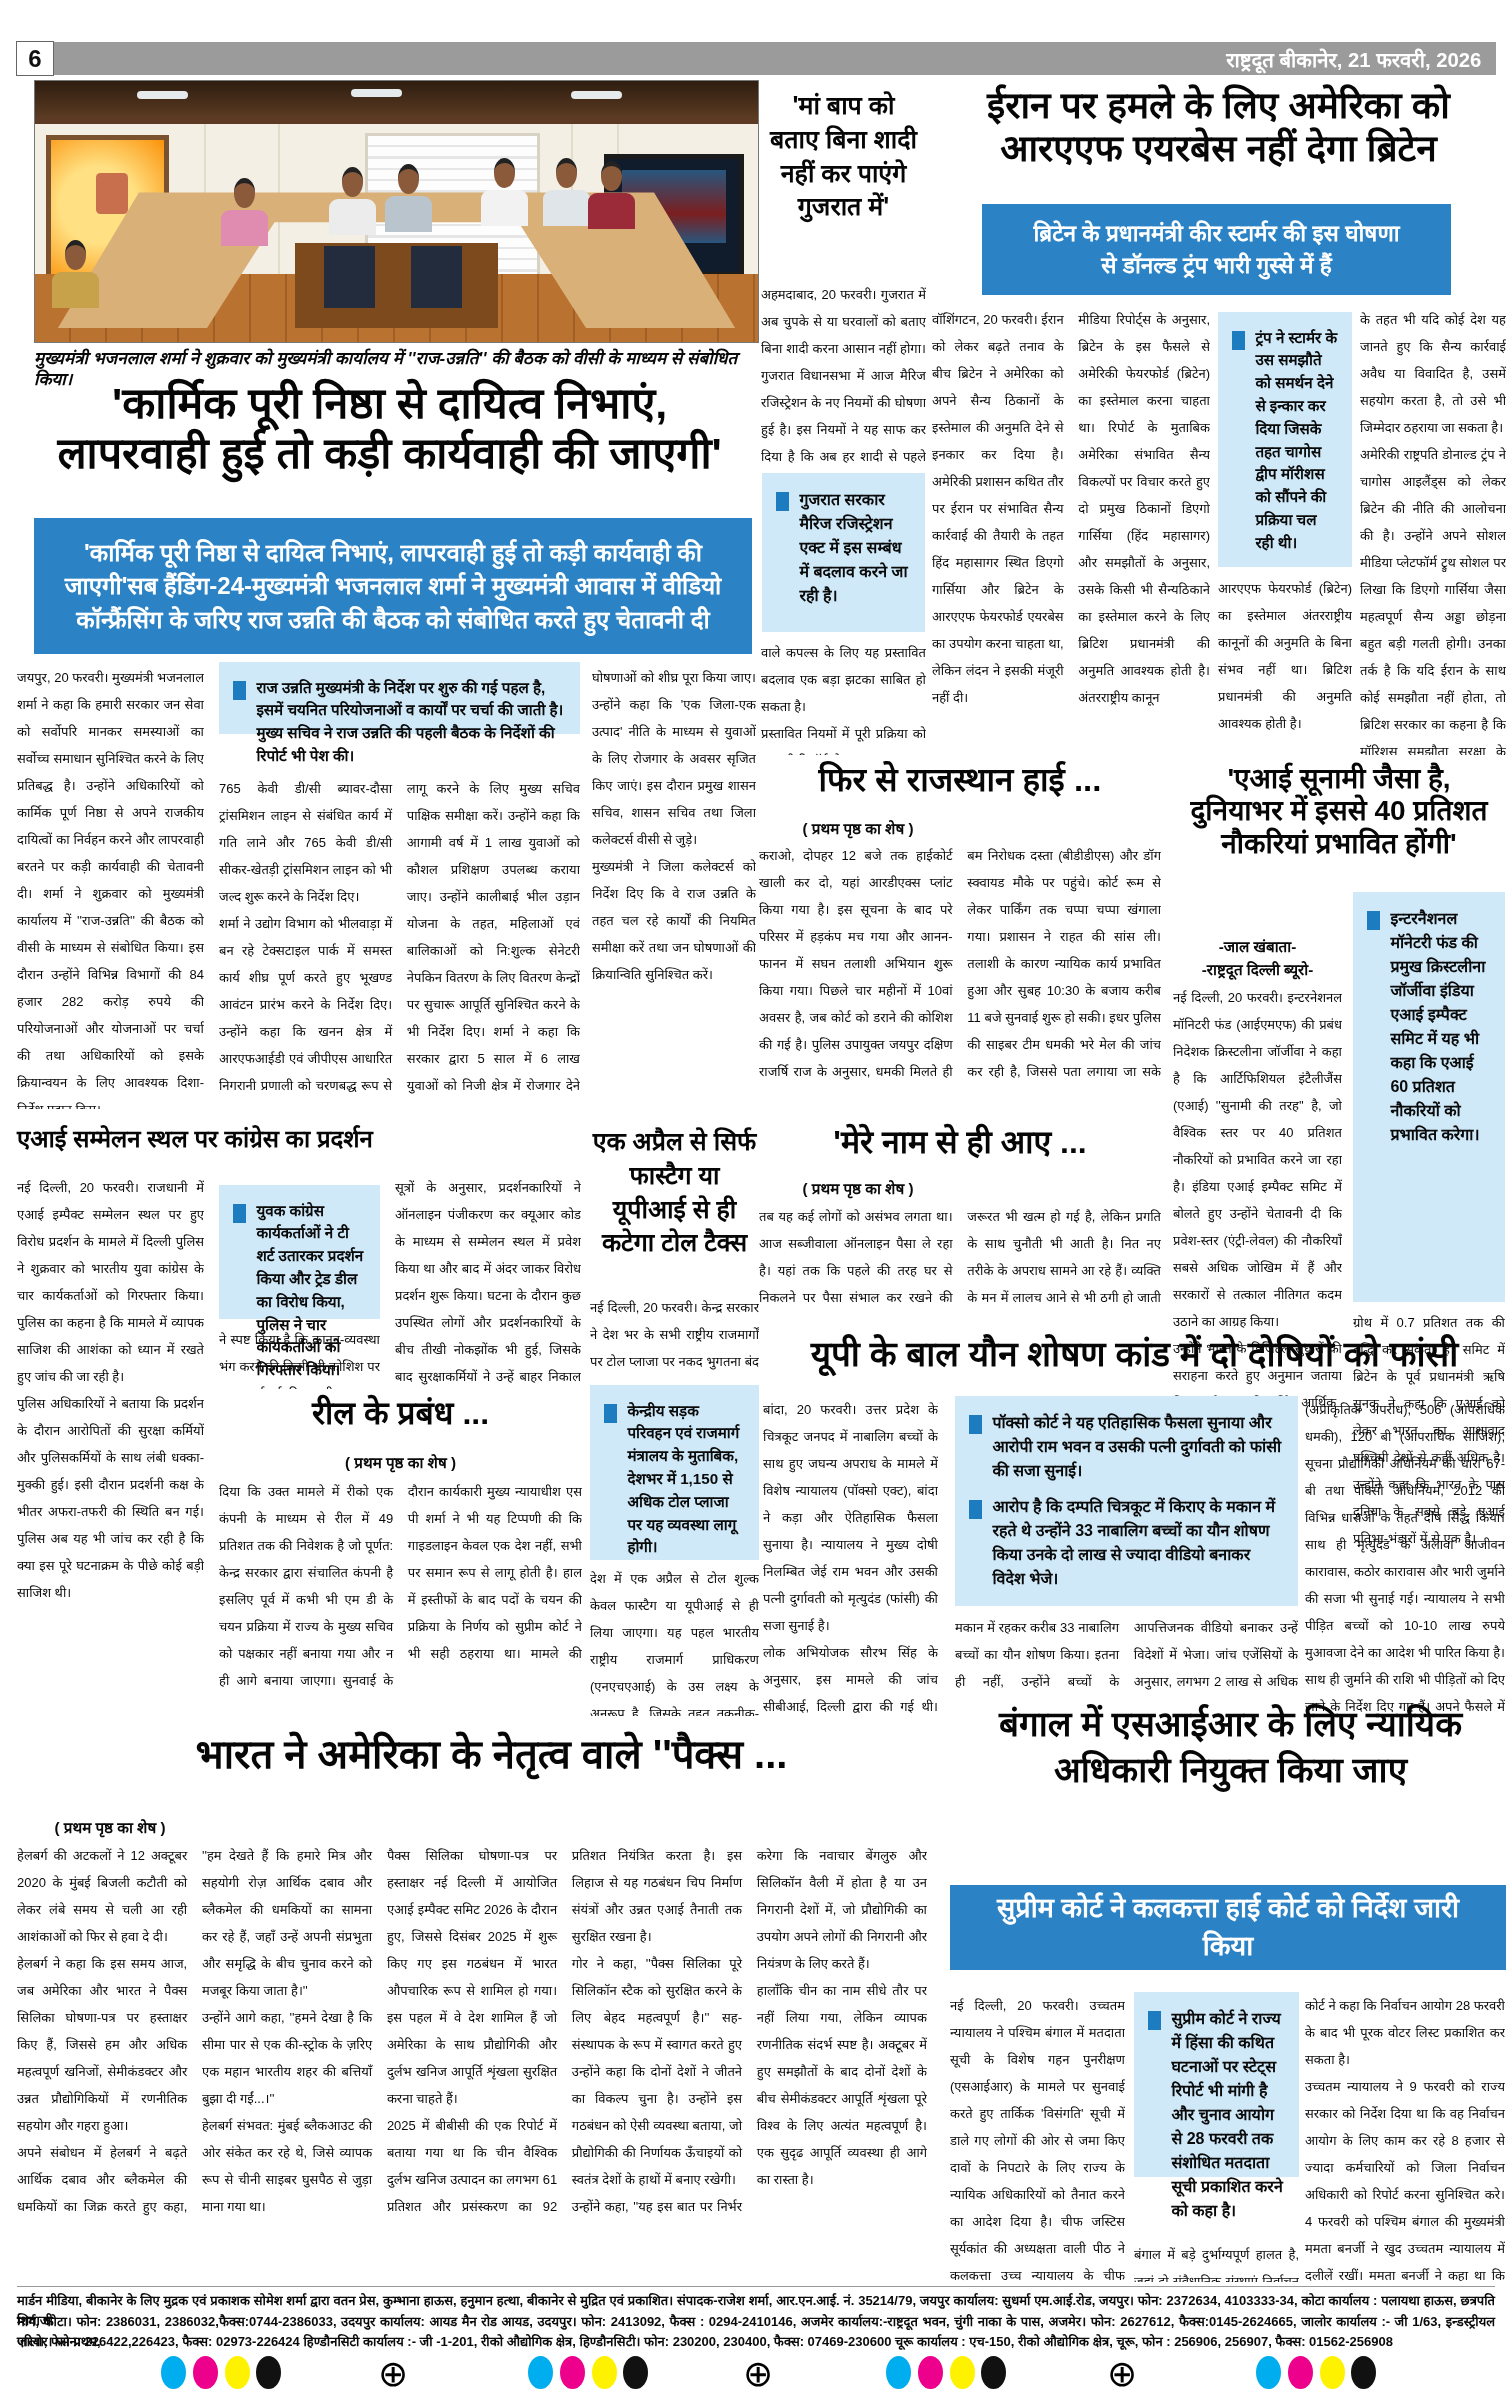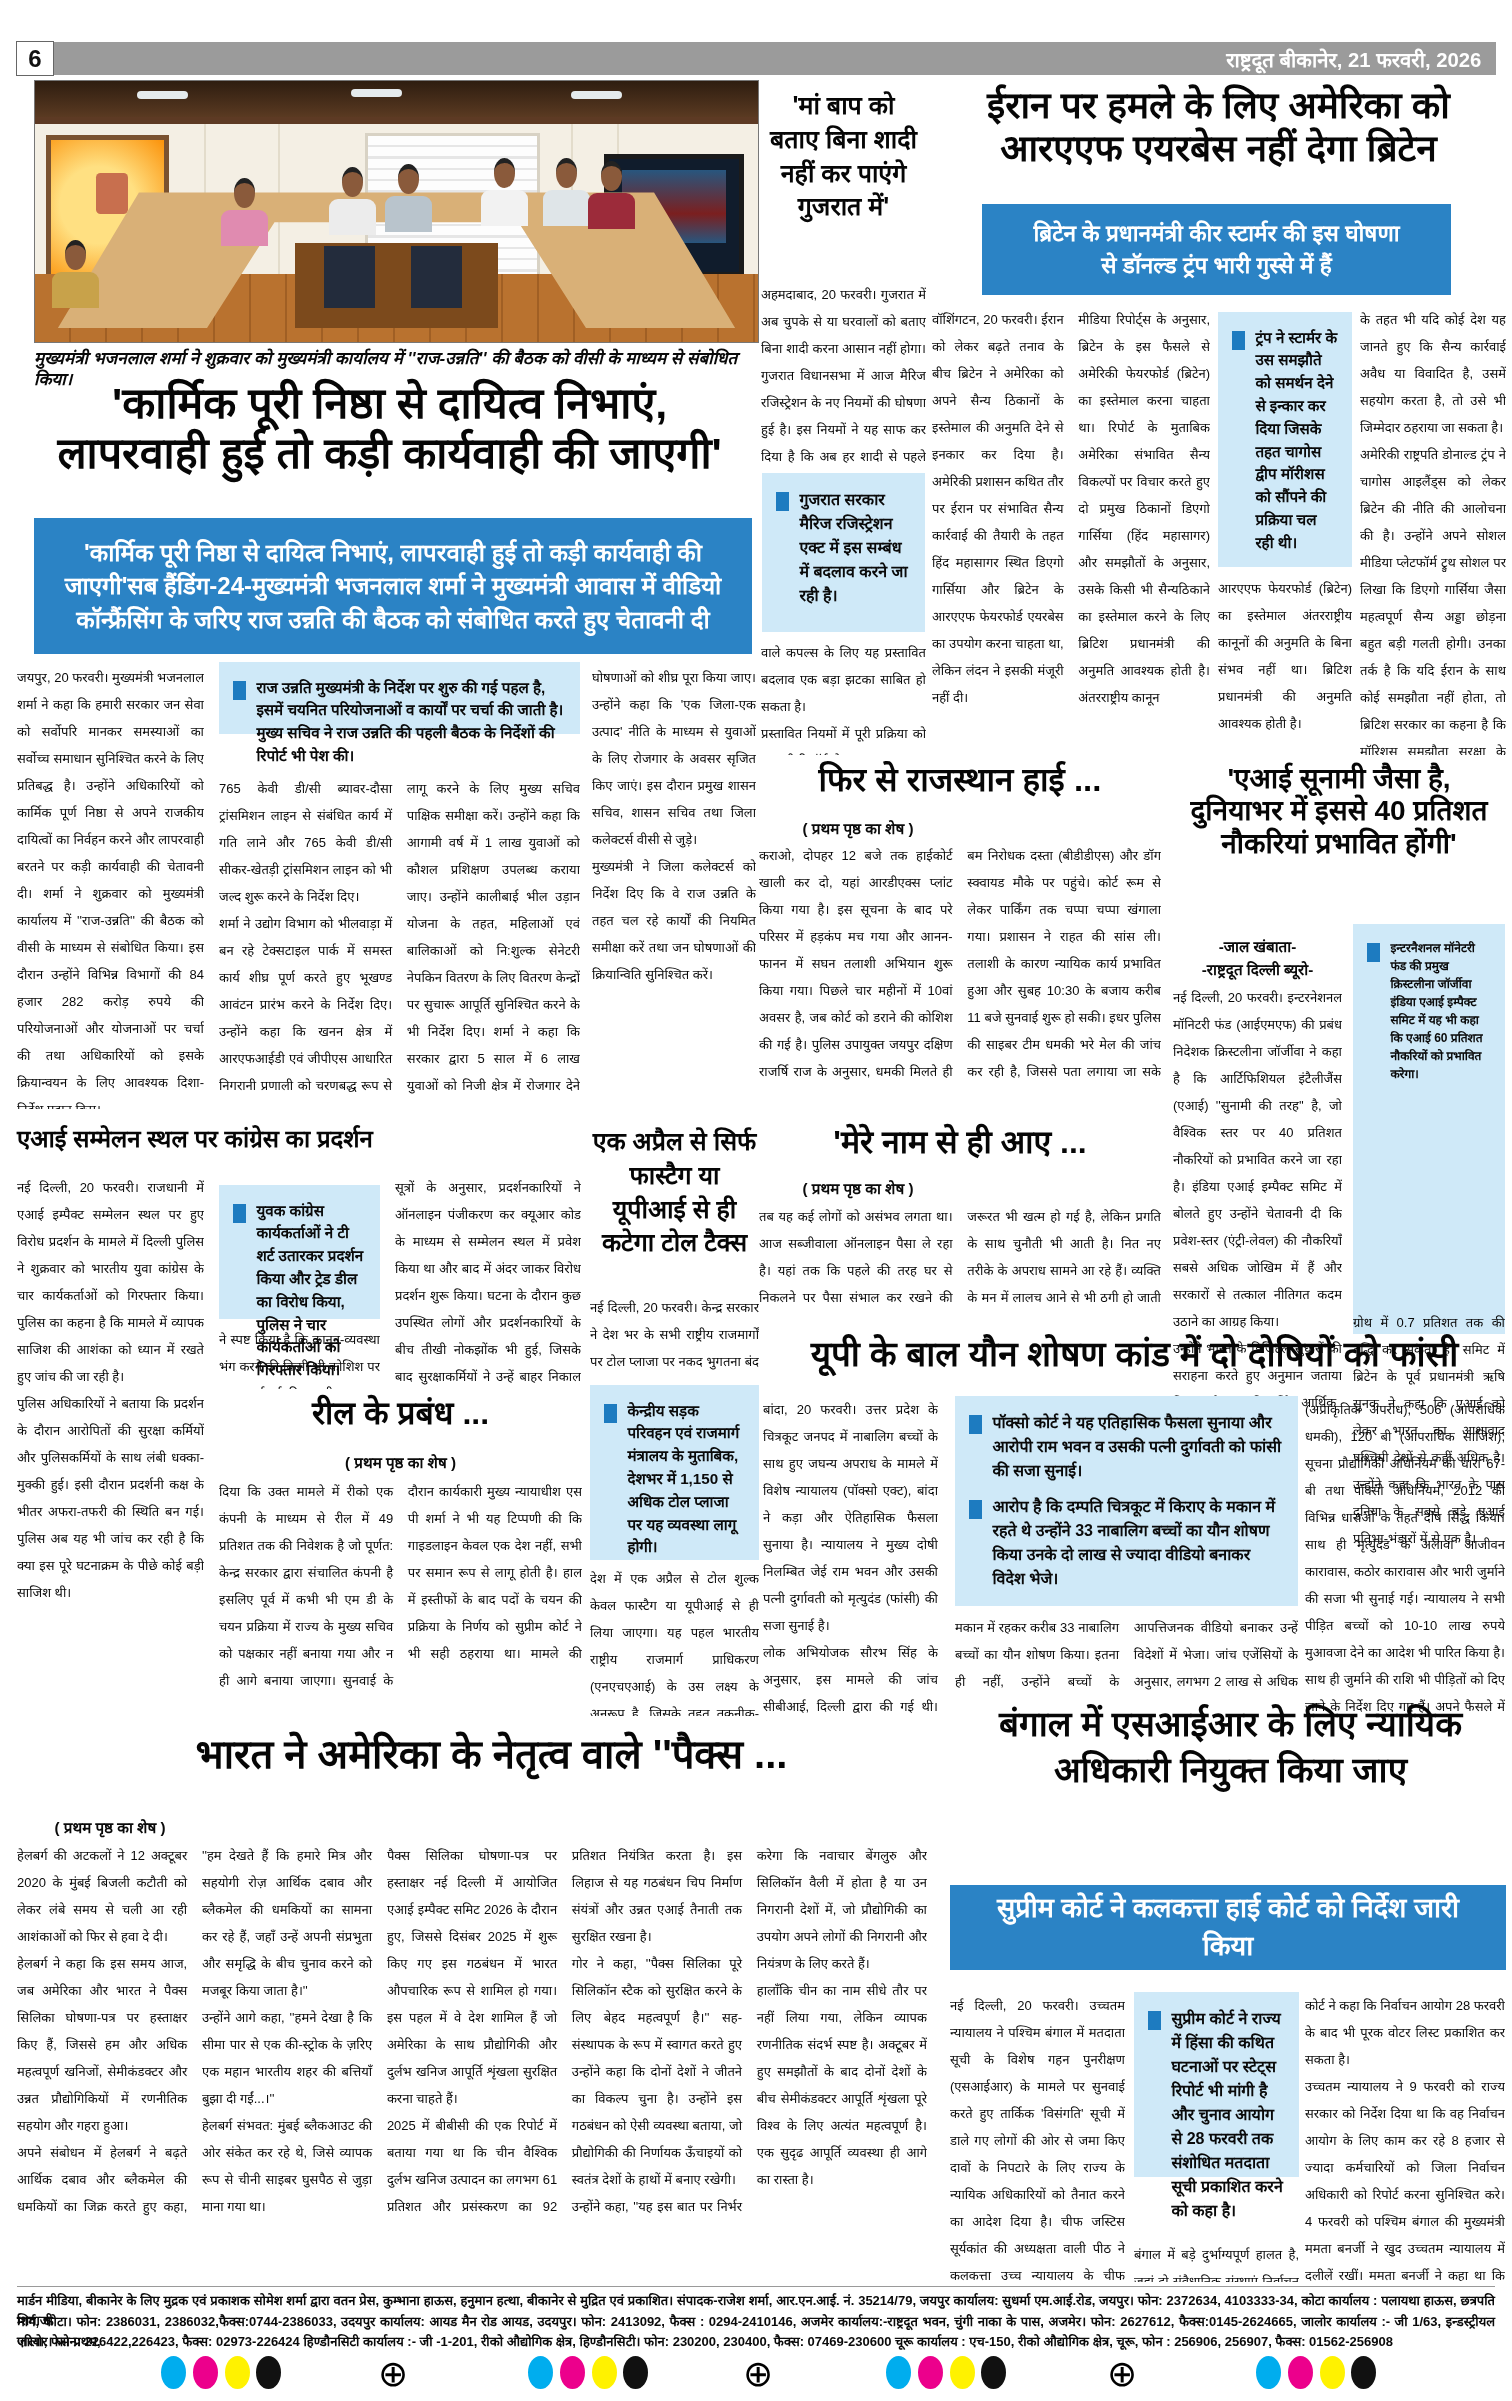--- a/index.html
+++ b/index.html
@@ -167,21 +167,21 @@
   <div class="abs cont" style="left:759px;top:818px;width:198px;">( प्रथम पृष्ठ का शेष )</div>
   <div class="abs body-txt cols-2" style="left:759px;top:842px;width:402px;height:264px;">कराओ, दोपहर 12 बजे तक हाईकोर्ट खाली कर दो, यहां आरडीएक्स प्लांट किया गया है। इस सूचना के बाद परे परिसर में हड़कंप मच गया और आनन-फानन में सघन तलाशी अभियान शुरू किया गया। पिछले चार महीनों में 10वां अवसर है, जब कोर्ट को डराने की कोशिश की गई है। पुलिस उपायुक्त जयपुर दक्षिण राजर्षि राज के अनुसार, धमकी मिलते ही बम निरोधक दस्ता (बीडीडीएस) और डॉग स्क्वायड मौके पर पहुंचे। कोर्ट रूम से लेकर पार्किंग तक चप्पा चप्पा खंगाला गया। प्रशासन ने राहत की सांस ली। तलाशी के कारण न्यायिक कार्य प्रभावित हुआ और सुबह 10:30 के बजाय करीब 11 बजे सुनवाई शुरू हो सकी। इधर पुलिस की साइबर टीम धमकी भरे मेल की जांच कर रही है, जिससे पता लगाया जा सके कि यह ई-मेल किस आईपी एड्रेस से भेजा गया है। गौरतलब है कि शुक्रवार को सुप्रीम कोर्ट के जस्टिस चीफ सूर्यकांत जयपुर के दौरे पर रहे। ज्ञात रहे कि 31 अक्टूबर 2025 को पहली बार मेल आया था। इसके बाद 5,8,9,10 और 11 दिसंबर को लगातार धमकियां मिलीं। साल 2026 में भी 6, 17 और 19 फरवरी को आए, जब शुक्रवार को फिर यह हरकत दोहराई गई।</div>
 
   <div class="abs hl" style="left:1173px;top:763px;width:332px;font-size:28px;">'एआई सूनामी जैसा है,
 दुनियाभर में इससे 40 प्रतिशत
 नौकरियां प्रभावित होंगी'</div>
   <div class="abs byline" style="left:1173px;top:936px;width:169px;">-जाल खंबाता-
 -राष्ट्रदूत दिल्ली ब्यूरो-</div>
   <div class="abs body-txt" style="left:1173px;top:984px;width:169px;height:565px;">नई दिल्ली, 20 फरवरी। इन्टरनेशनल मॉनिटरी फंड (आईएमएफ) की प्रबंध निदेशक क्रिस्टलीना जॉर्जीवा ने कहा है कि आर्टिफिशियल इंटैलीजैंस (एआई) ''सुनामी की तरह'' है, जो वैश्विक स्तर पर 40 प्रतिशत नौकरियों को प्रभावित करने जा रहा है। इंडिया एआई इम्पैक्ट समिट में बोलते हुए उन्होंने चेतावनी दी कि प्रवेश-स्तर (एंट्री-लेवल) की नौकरियाँ सबसे अधिक जोखिम में हैं और सरकारों से तत्काल नीतिगत कदम उठाने का आग्रह किया।
 उन्होंने भारत के डिजिटल सुधारों की सराहना करते हुए अनुमान जताया कि एआई भारत की वार्षिक आर्थिक</div>
-  <div class="abs lightbox" style="left:1353px;top:924px;width:152px;height:410px;font-size:12px;">
+  <div class="abs lightbox" style="left:1353px;top:892px;width:152px;height:410px;font-size:16px;">
     <div class="brow">
         <span class="bsq"></span>
       <span class="btxt">इन्टरनैशनल मॉनेटरी फंड की प्रमुख क्रिस्टलीना जॉर्जीवा इंडिया एआई इम्पैक्ट समिट में यह भी कहा कि एआई 60 प्रतिशत नौकरियों को प्रभावित करेगा।</span>
       </div>
   </div>
   <div class="abs body-txt" style="left:1353px;top:1309px;width:152px;height:239px;">ग्रोथ में 0.7 प्रतिशत तक की वृद्धि कर सकता है। समिट में ब्रिटेन के पूर्व प्रधानमंत्री ऋषि सुनक ने कहा कि एआई को लेकर भारत का आशावाद पश्चिमी देशों से कहीं अधिक है। उन्होंने कहा कि भारत के पास दुनिया के सबसे बडे एआई प्रतिभा-भंडारों में से एक है।</div>
 
   <div class="abs hl" style="left:17px;top:1125px;width:565px;font-size:24px;text-align:left;">एआई सम्मेलन स्थल पर कांग्रेस का प्रदर्शन</div>
   <div class="abs body-txt" style="left:17px;top:1174px;width:187px;height:436px;">नई दिल्ली, 20 फरवरी। राजधानी में एआई इम्पैक्ट सम्मेलन स्थल पर हुए विरोध प्रदर्शन के मामले में दिल्ली पुलिस ने शुक्रवार को भारतीय युवा कांग्रेस के चार कार्यकर्ताओं को गिरफ्तार किया। पुलिस का कहना है कि मामले में व्यापक साजिश की आशंका को ध्यान में रखते हुए जांच की जा रही है।
 पुलिस अधिकारियों ने बताया कि प्रदर्शन के दौरान आरोपितों की सुरक्षा कर्मियों और पुलिसकर्मियों के साथ लंबी धक्का-मुक्की हुई। इसी दौरान प्रदर्शनी कक्ष के भीतर अफरा-तफरी की स्थिति बन गई। पुलिस अब यह भी जांच कर रही है कि क्या इस पूरे घटनाक्रम के पीछे कोई बड़ी साजिश थी।

